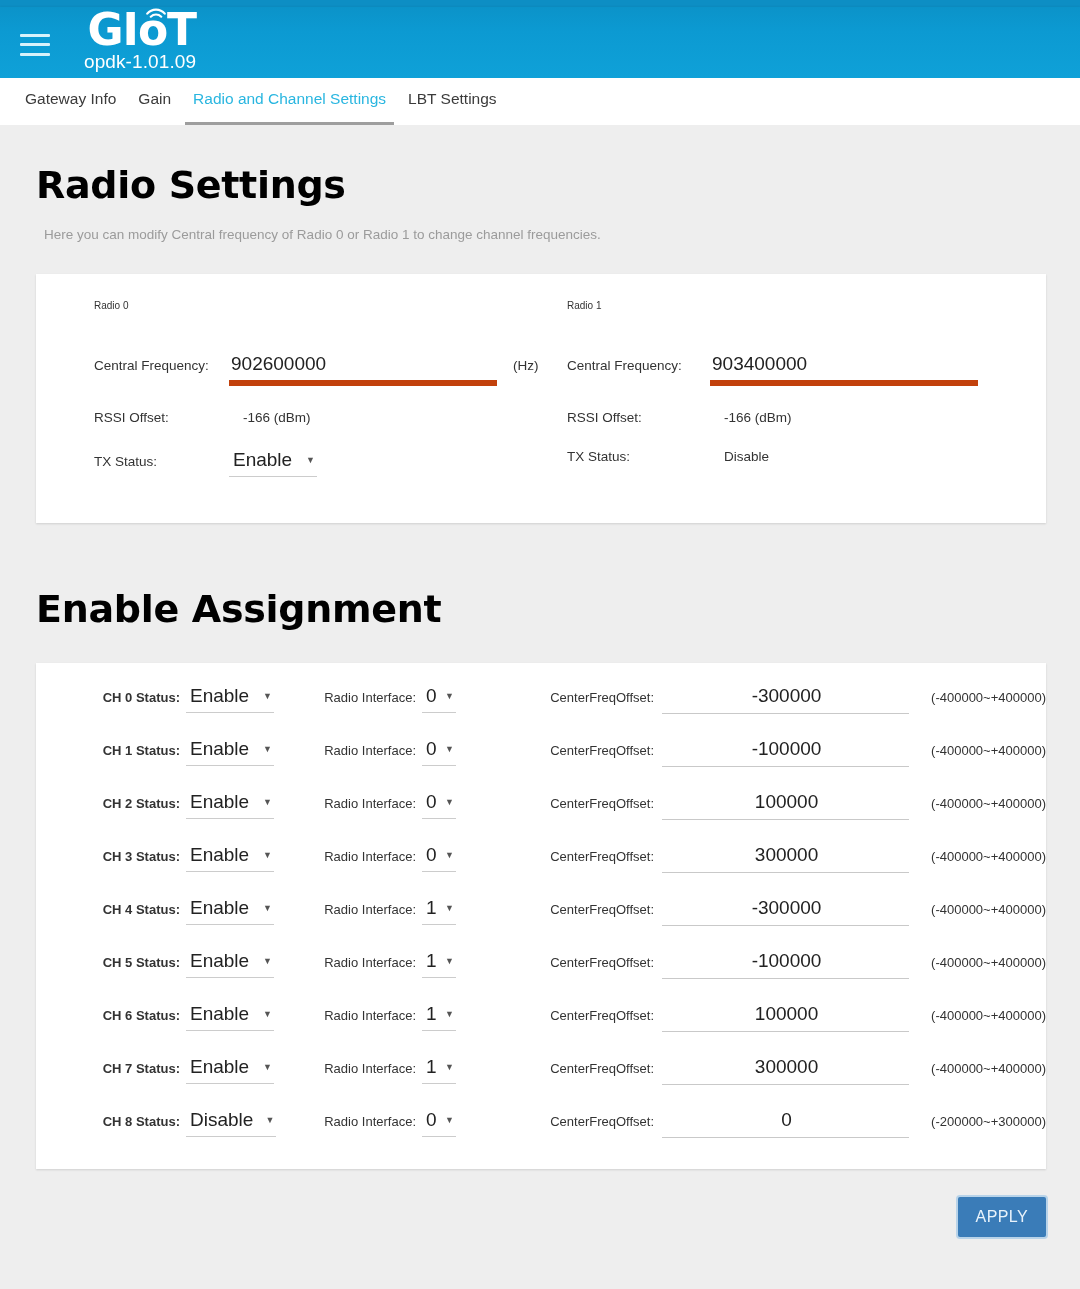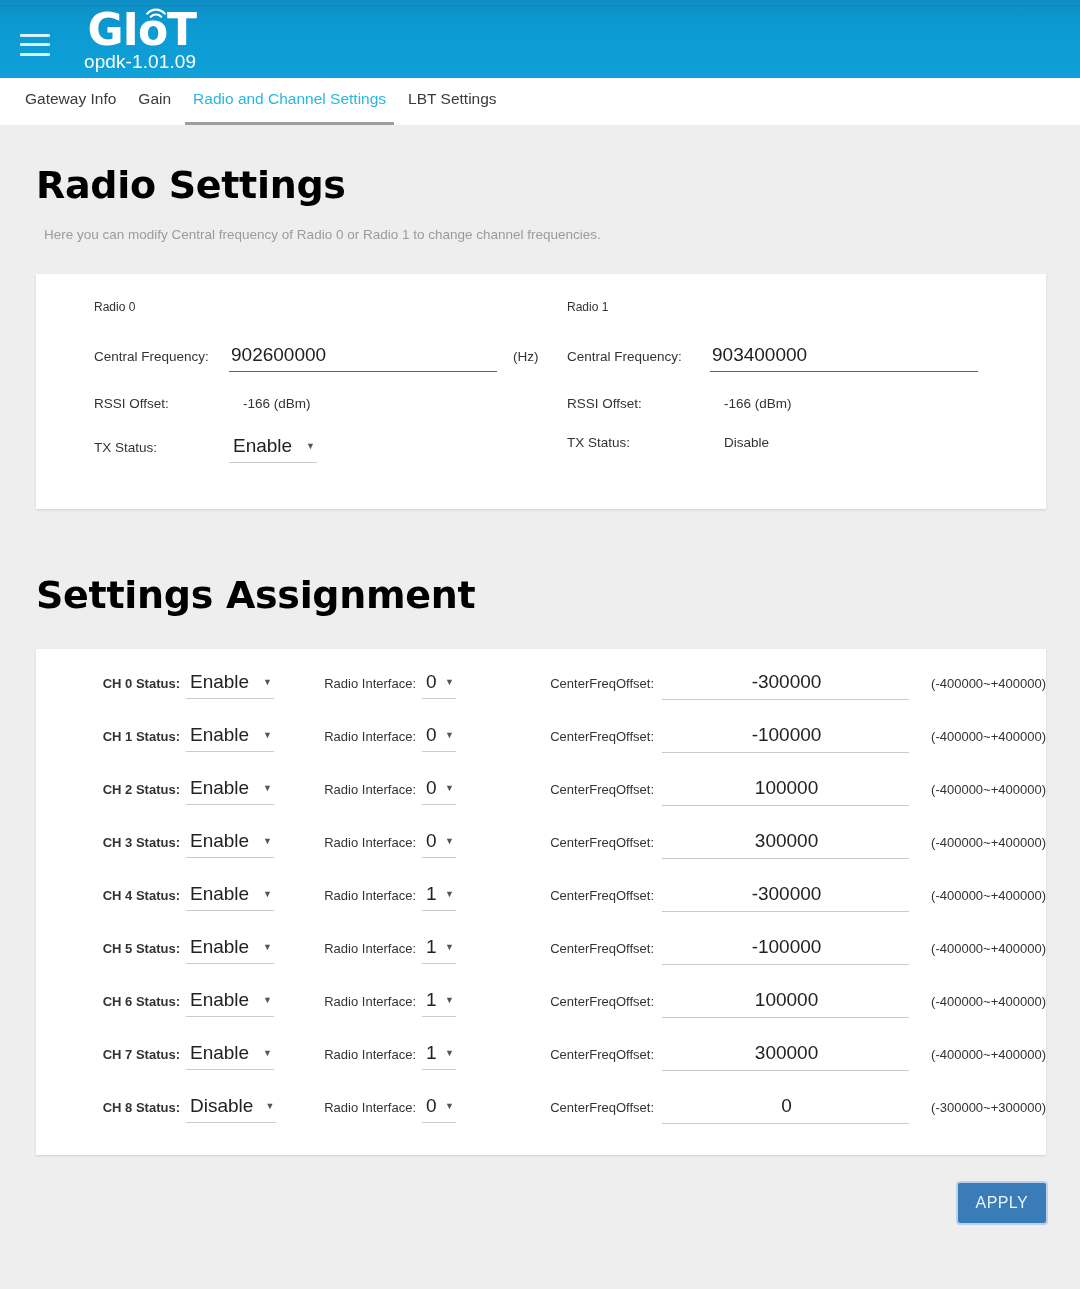--- a/index.html
+++ b/index.html
@@ -114,42 +114,42 @@
 
   
   .radio-grid {
     display: flex;
   }
   .radio-col { width: 50%; position: relative; }
   .radio-col.left { padding-left: 58px; }
   .radio-col.right { padding-left: 26px; }
 
   .radio-head {
-    font-size: 12px;
-    color: #333;
-    margin-bottom: 30px;
+    font-size: 10px;
+    color: #333;
+    margin-bottom: 42px;
   }
   .frow {
     display: flex;
     align-items: baseline;
     margin-bottom: 24px;
   }
   .flabel {
     font-size: 13.5px;
     color: #333;
     width: 135px;
     flex: 0 0 135px;
   }
   .radio-col.right .flabel { width: 143px; flex: 0 0 143px; }
 
   .uinput {
     font-size: 19px;
     color: #222;
     border: none;
-    border-bottom: 1px solid #c2410c;
+    border-bottom: 6px solid #c2410c;
     outline: none;
     background: transparent;
     padding: 0 0 5px 2px;
     font-family: "Liberation Sans", sans-serif;
   }
   .uinput.freq0 { width: 268px; }
   .uinput.freq1 { width: 268px; }
   .unit {
     font-size: 13.5px;
     color: #333;
@@ -315,21 +315,21 @@
 
         <div class="frow">
           <div class="flabel">TX Status:</div>
           <div class="plainval indent">Disable</div>
         </div>
       </div>
 
     </div>
   </div>
 
-  <h1 class="section-title" style="margin-top:64px;">Settings Assignment</h1>
+  <h1 class="section-title" style="margin-top:64px;">Enable Assignment</h1>
 
   <div class="card chan-card">
     <div id="chan-rows">
         <div class="chan-row">
           <div class="c-lab ch">CH 0 Status:</div>
           <div class="sel-wrap status"><div class="uselect">
               <span class="val">Enable</span>
               <span class="caret">▼</span>
             </div></div>
           <div class="c-lab ri">Radio Interface:</div>
@@ -452,21 +452,21 @@
               <span class="val">Disable</span>
               <span class="caret">▼</span>
             </div></div>
           <div class="c-lab ri">Radio Interface:</div>
           <div class="sel-wrap iface"><div class="uselect narrow">
               <span class="val">0</span>
               <span class="caret">▼</span>
             </div></div>
           <div class="c-lab cfo">CenterFreqOffset:</div>
           <input class="cfo-input" type="text" value="0" style="">
-          <div class="range">(-300000~+300000)</div>
+          <div class="range">(-200000~+300000)</div>
         </div>
       </div>
   </div>
 
   <div class="footer">
     <button class="apply-btn">APPLY</button>
   </div>
 
 </div>
 

